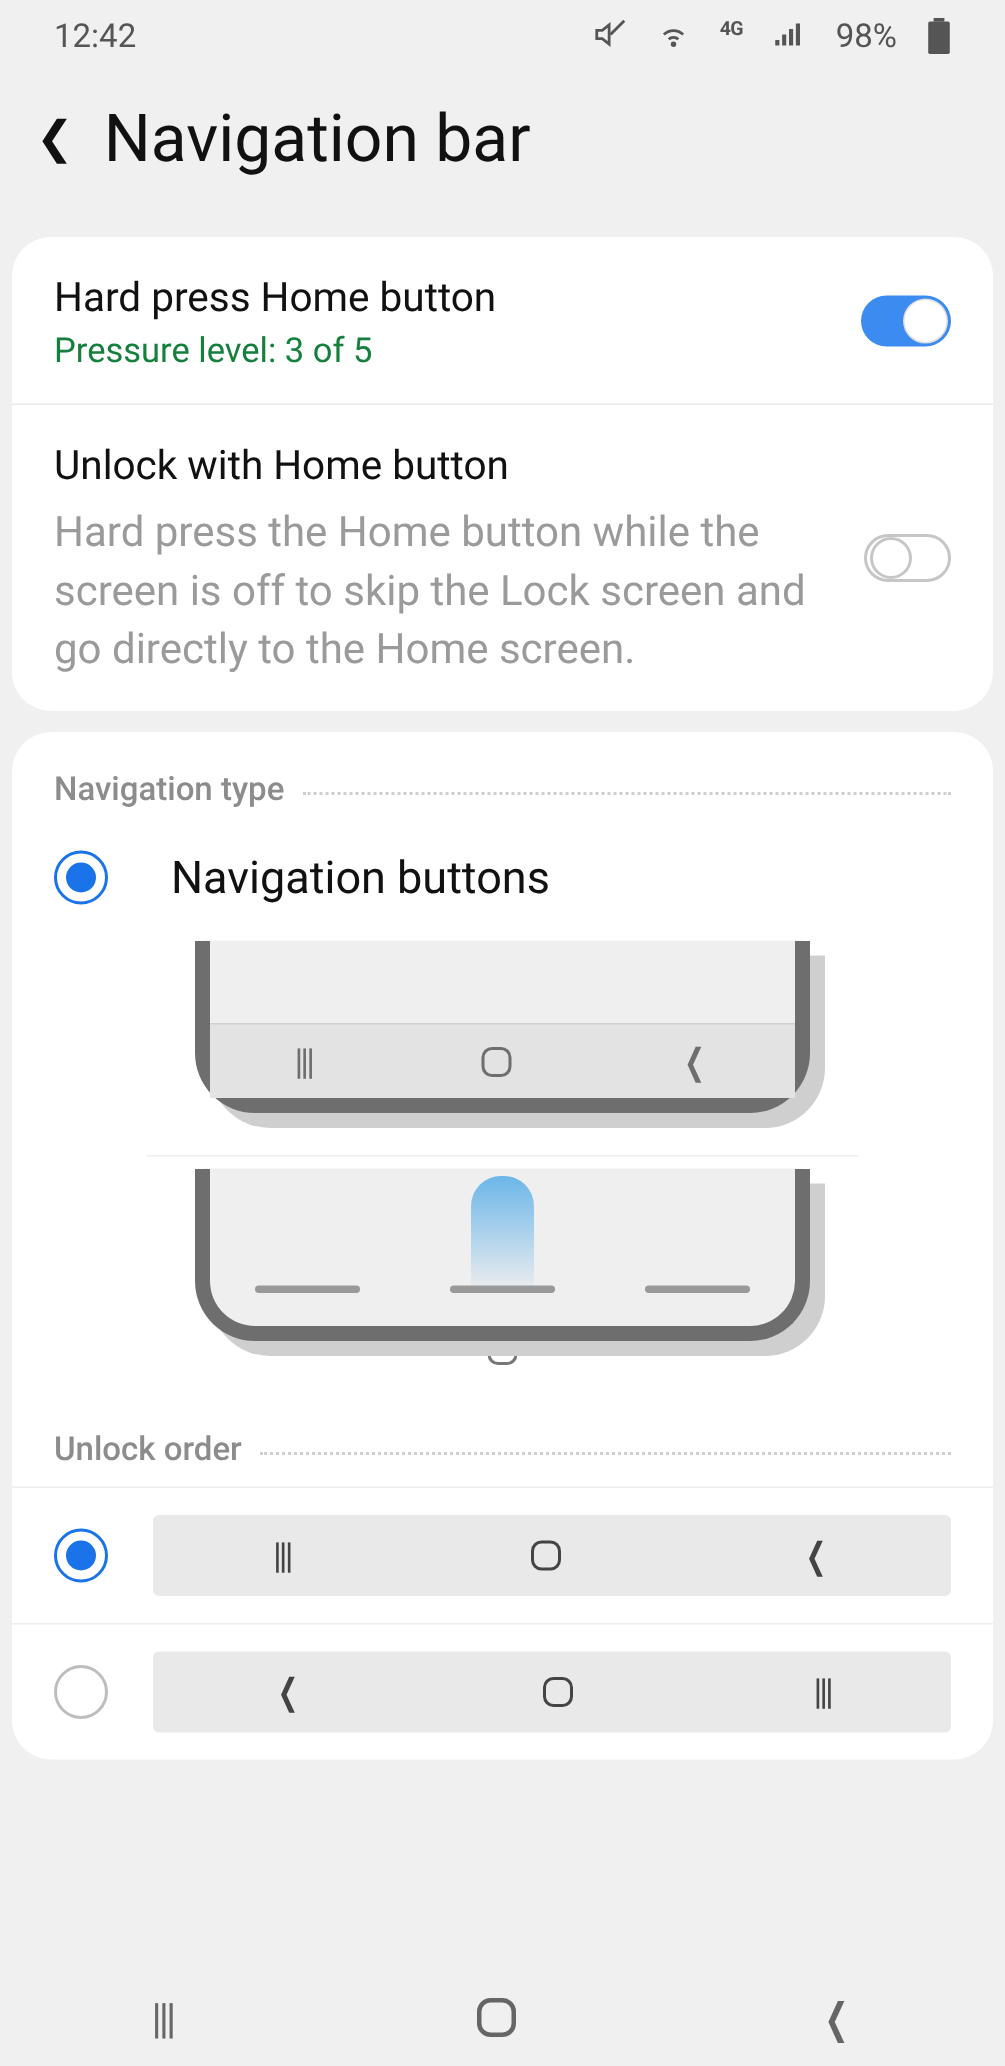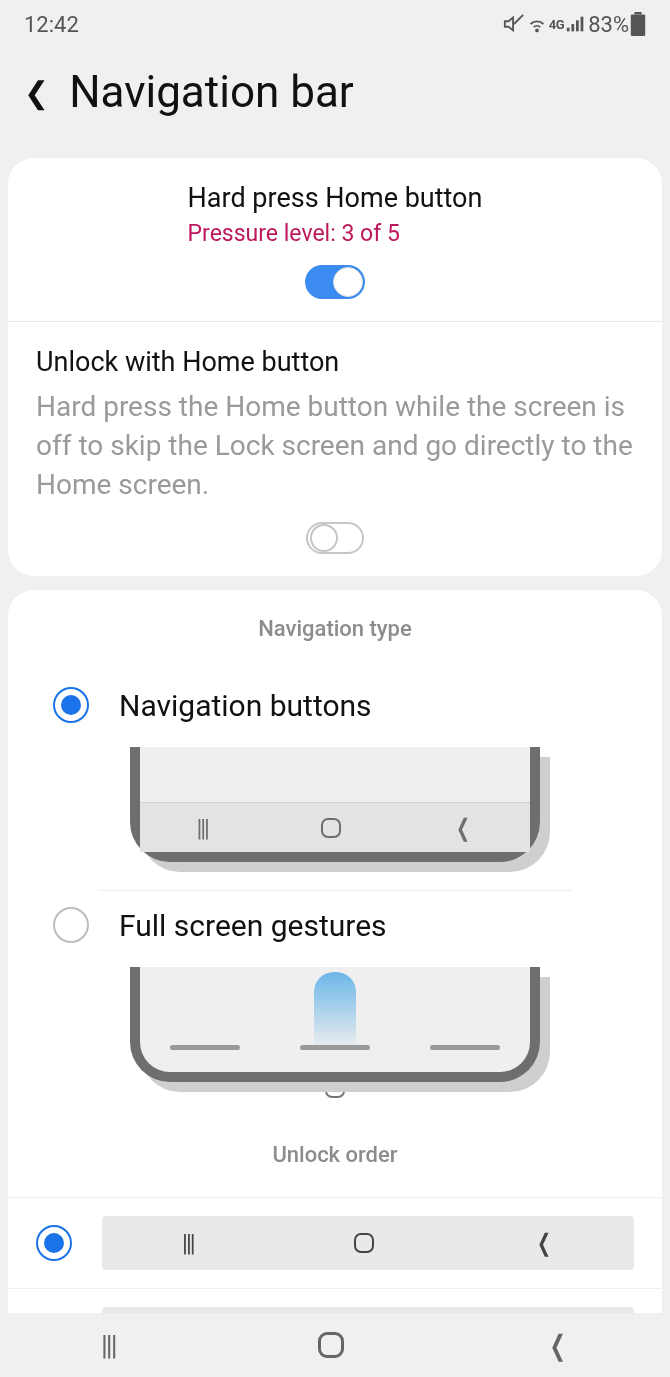--- a/index.html
+++ b/index.html
@@ -10,72 +10,70 @@
     font-family: -apple-system, "Segoe UI", Roboto, sans-serif;
     color: #111;
     overflow: hidden;
     position: relative;
   }
   .status-bar {
     height: 48px;
     display: flex;
     align-items: center;
     justify-content: space-between;
-    padding: 0 24px;
+    padding: 0 36px;
     font-size: 22px;
     color: #555;
   }
-  .status-right { display: flex; align-items: center; gap: 1px; }
+  .status-right { display: flex; gap: 20px; }
   .status-right svg { display: block; }
   .header {
     display: flex;
     align-items: center;
     padding: 18px 24px 40px;
     gap: 20px;
   }
   .header .back { font-size: 30px; color: #111; }
   .header .title { font-size: 44px; font-weight: 400; }
   .card {
     background: #fff;
     border-radius: 26px;
     margin: 0 8px 14px;
     overflow: hidden;
   }
   .row {
     display: flex;
     align-items: center;
     padding: 22px 28px;
     gap: 18px;
-    flex-direction: column;
   }
   .row + .row { border-top: 1px solid #e9e9e9; }
   .row-text { flex: 1; }
   .row-title { font-size: 27px; color: #111; line-height: 1.35; }
-  .row-sub-accent { font-size: 23px; color: #be185d; margin-top: 4px; }
+  .row-sub-accent { font-size: 23px; color: #15803d; margin-top: 4px; }
   .row-sub-muted { font-size: 28px; color: #9a9a9a; margin-top: 6px; line-height: 1.4; }
 
   .toggle { width: 60px; height: 34px; border-radius: 20px; position: relative; flex-shrink: 0; }
   .toggle .knob { width: 30px; height: 30px; border-radius: 50%; background:#fff; position:absolute; top:2px; border:1px solid #ddd; }
   .toggle.on { background: #3b8bf0; }
   .toggle.on .knob { right: 2px; }
   .toggle.off { background: transparent; border:2px solid #c6c6c6; height:32px; width:58px;}
   .toggle.off .knob { left: 2px; top:0; width:28px; height:28px; border:2px solid #c6c6c6; background:#fff;}
 
   .section-header {
     display:flex; align-items:center;
     padding: 26px 28px 12px;
     gap: 12px;
     color:#8c8c8c;
     font-size: 22px;
     font-weight: 500;
-    flex-direction: column;
   }
   .dots { flex:1; height:1px; border-top: 2px dotted #cfcfcf; margin-top:4px;}
 
-  .option-row { display:flex; align-items:center; padding: 16px 45px; gap: 30px;}
+  .option-row { display:flex; align-items:center; padding: 16px 28px; gap: 42px;}
   .radio { width:36px; height:36px; border-radius:50%; border:2px solid #1a73e8; display:flex; align-items:center; justify-content:center; flex-shrink:0;}
   .radio.checked::after{ content:""; width:20px; height:20px; border-radius:50%; background:#1a73e8; }
   .radio.unchecked { border-color:#bdbdbd; }
   .option-label { font-size: 30px; }
 
   .preview-wrap { display:flex; justify-content:center; padding: 8px 0 28px;}
   .phone-preview {
     width: 410px; height: 115px; position:relative;
     border: 10px solid #6e6e6e; border-top:none;
     border-radius: 0 0 40px 40px;
@@ -126,21 +124,21 @@
         <path d="M8.5 15.5a5 5 0 0 1 7 0"></path>
         <circle cx="12" cy="19" r="1" fill="#555"></circle>
       </svg>
     <span style="font-size:13px; font-weight:700; letter-spacing:-0.5px;">4G</span>
     <svg width="22" height="22" viewBox="0 0 24 24" fill="#555">
         <rect x="2" y="16" width="3" height="4"></rect>
         <rect x="7" y="12" width="3" height="8"></rect>
         <rect x="12" y="8" width="3" height="12"></rect>
         <rect x="17" y="4" width="3" height="16"></rect>
       </svg>
-    <span>83%</span>
+    <span>98%</span>
     <svg width="16" height="24" viewBox="0 0 12 20" fill="#555">
         <rect x="3" y="0" width="6" height="2"></rect>
         <rect x="0" y="2" width="12" height="18" rx="1"></rect>
       </svg>
   </div>
 </div>
 
 <div class="header">
   <span class="back">❮</span>
   <span class="title">Navigation bar</span>
@@ -182,24 +180,20 @@
       <div class="nav-strip">
         <span class="nav-icon recents-glyph">|||</span>
         <span class="nav-icon home-glyph"></span>
         <span class="nav-icon back-glyph">❮</span>
       </div>
     </div>
   </div>
 
   <div class="thin-sep"></div>
 
-  <div class="option-row">
-    <div class="radio unchecked"></div>
-    <div class="option-label">Full screen gestures</div>
-  </div>
   <div class="preview-wrap" style="padding-bottom:10px;">
     <div class="phone-preview">
       <div class="gesture-pill"></div>
       <div class="nav-strip transparent">
         <span class="gesture-line"></span>
         <span class="gesture-line"></span>
         <span class="gesture-line"></span>
       </div>
     </div>
   </div>

